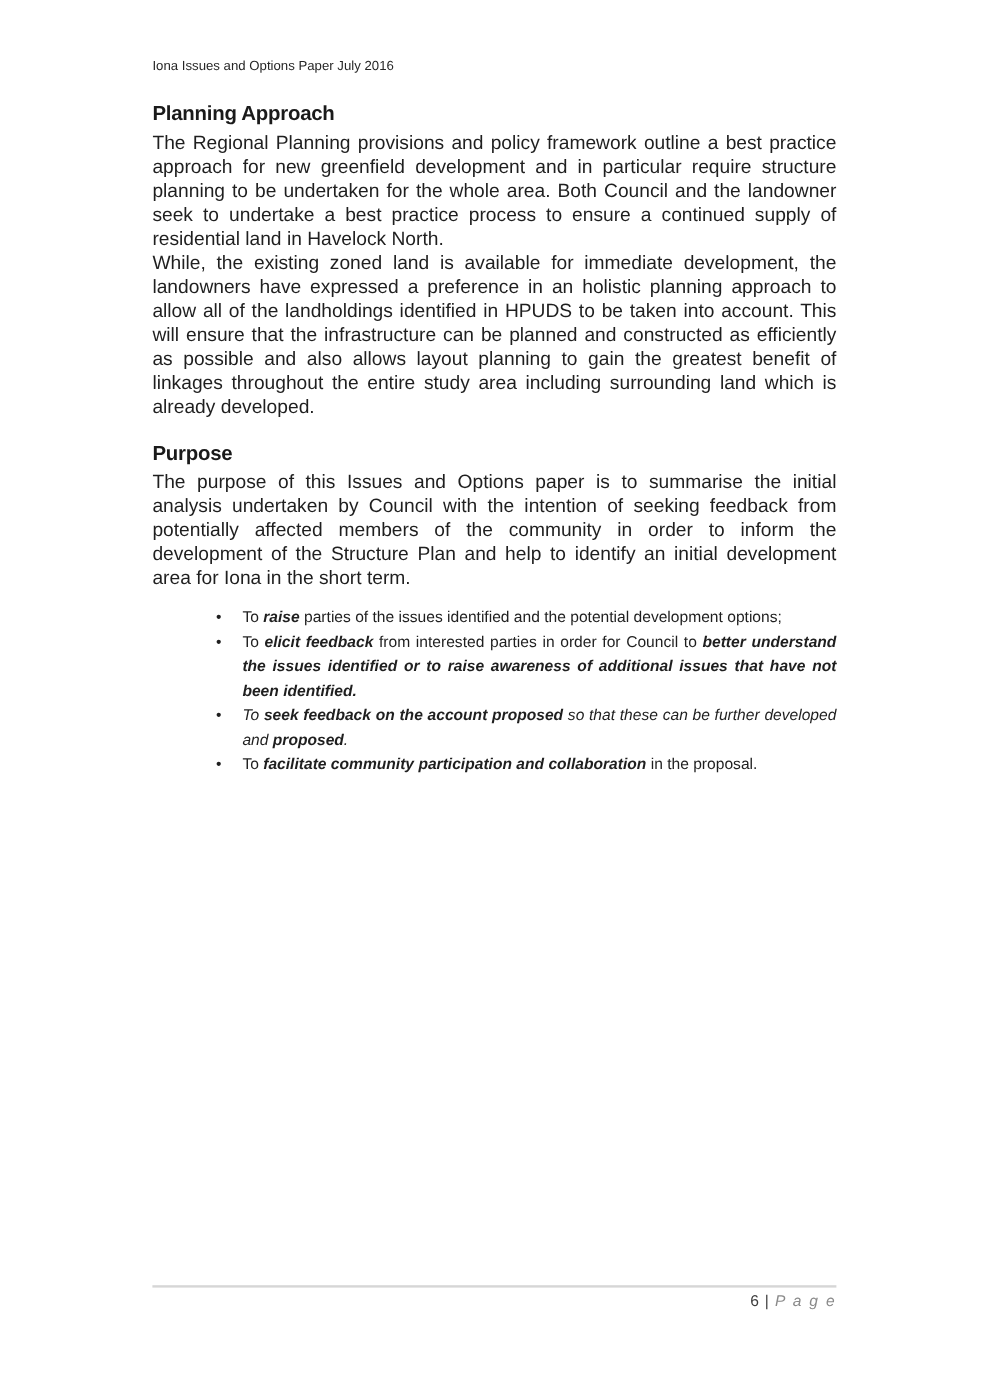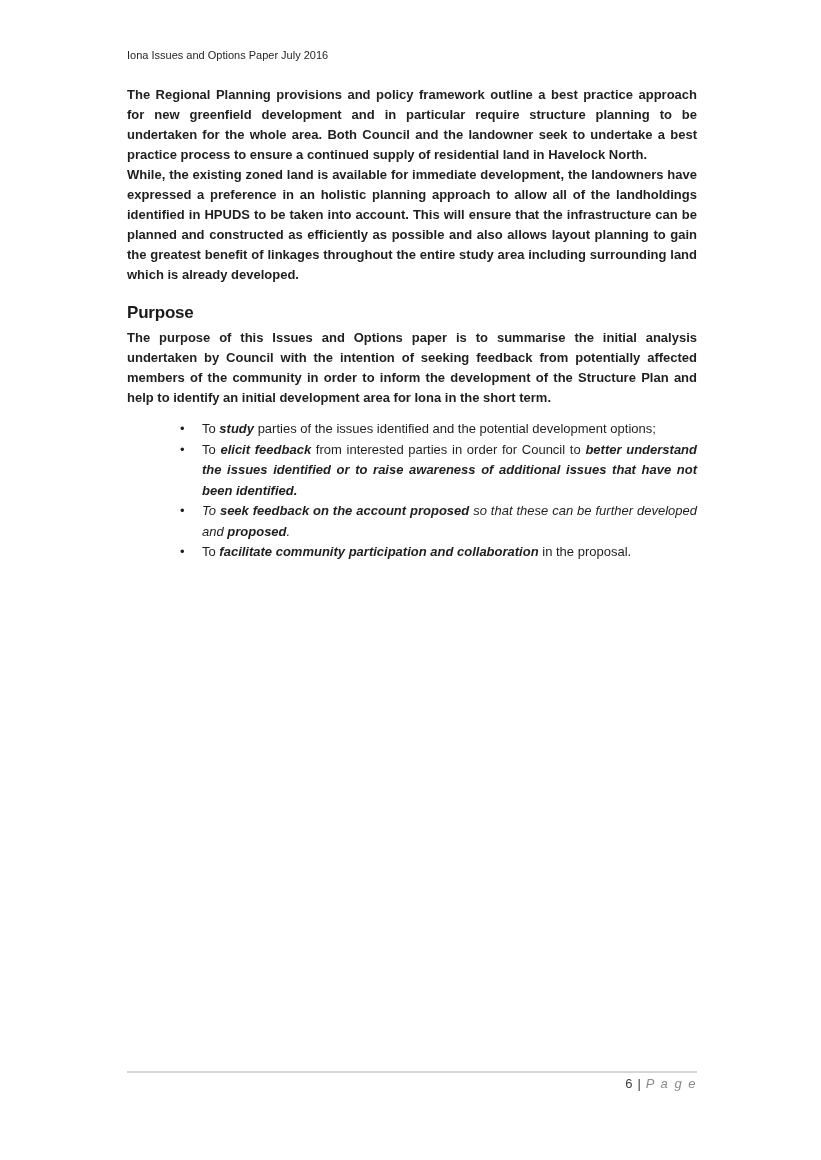--- a/index.html
+++ b/index.html
@@ -30,25 +30,24 @@
   .heading{
     font-size:17px;
     font-weight:700;
     line-height:20px;
     margin:0 0 5px 0;
     color:#1a1a1a;
     letter-spacing:-0.2px;
   }
   .heading.purpose{margin-top:18px;}
   p.body{
-    font-size:13px;
+    font-size:16px;
     line-height:20px;
     text-align:justify;
     margin:0;
-    font-weight:bold;
   }
   p.seeks{
     font-size:13px;
     line-height:20px;
     margin:18px 0 0 0;
     text-align:left;
   }
   ul.bullets{
     list-style:none;
     margin:11px 0 0 0;
@@ -81,34 +80,35 @@
   .footer .pg{color:var(--fgray);letter-spacing:1.5px;font-style:italic;}
 </style>
 </head>
 <body>
 
 <div class="page">
   <div class="content">
 
     <div class="doc-header">Iona Issues and Options Paper July 2016</div>
 
+    <h1 class="heading">Planning Approach</h1>
 
     <p class="body">The Regional Planning provisions and policy framework outline a best practice approach for new greenfield development and in particular require structure planning to be undertaken for the whole area.  Both Council and the landowner seek to undertake a best practice process to ensure a continued supply of residential land in Havelock North.</p>
 
     <p class="body">While, the existing zoned land is available for immediate development, the landowners have expressed a preference in an holistic planning approach to allow all of the landholdings identified in HPUDS to be taken into account. This will ensure that the infrastructure can be planned and constructed as efficiently as possible and also allows layout planning to gain the greatest benefit of linkages throughout the entire study area including surrounding land which is already developed.</p>
 
     <h1 class="heading purpose">Purpose</h1>
 
     <p class="body">The purpose of this Issues and Options paper is to summarise the initial analysis undertaken by Council with the intention of seeking feedback from potentially affected members of the community in order to inform the development of the Structure Plan and help to identify an initial development area for Iona in the short term.</p>
 
 
     <ul class="bullets">
       <li>
         <span class="marker">•</span>
-        <span><span>To </span><span class="b i">study</span><span> parties of the issues identified and the potential development options;</span></span>
+        <span><span>To </span><span class="b i">raise</span><span> parties of the issues identified and the potential development options;</span></span>
       </li>
       <li>
         <span class="marker">•</span>
         <span><span>To </span><span class="b i">elicit feedback</span><span> from interested parties in order for Council to </span><span class="b i">better understand the issues identified or to raise awareness of additional issues that have not been identified.</span></span>
       </li>
       <li>
         <span class="marker">•</span>
         <span><span class="i">To </span><span class="b i">seek feedback on the account proposed</span><span class="i"> so that these can be further developed and </span><span class="b i">proposed</span><span class="i">.</span></span>
       </li>
       <li>

